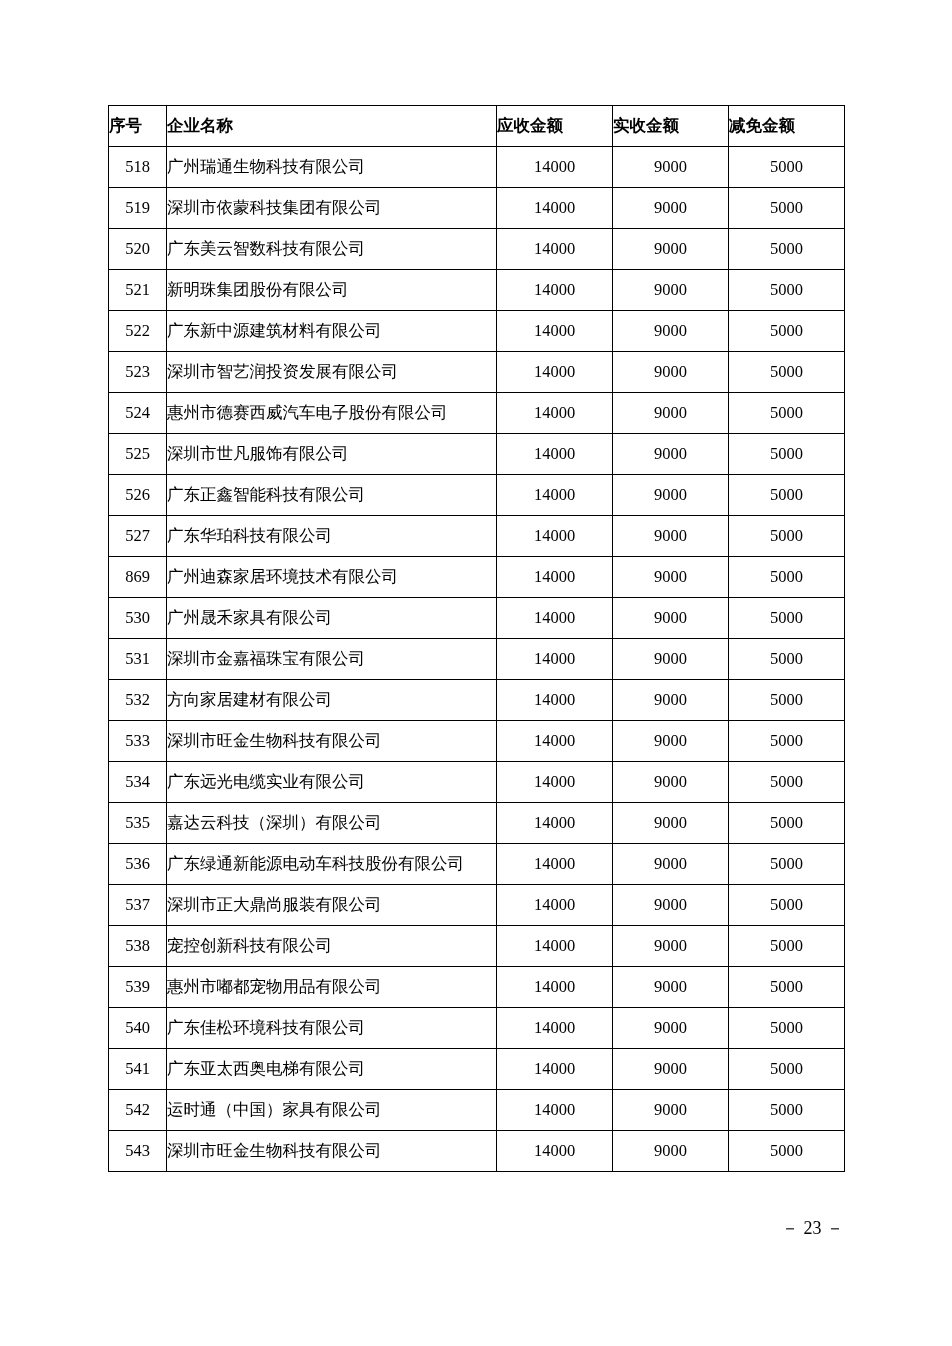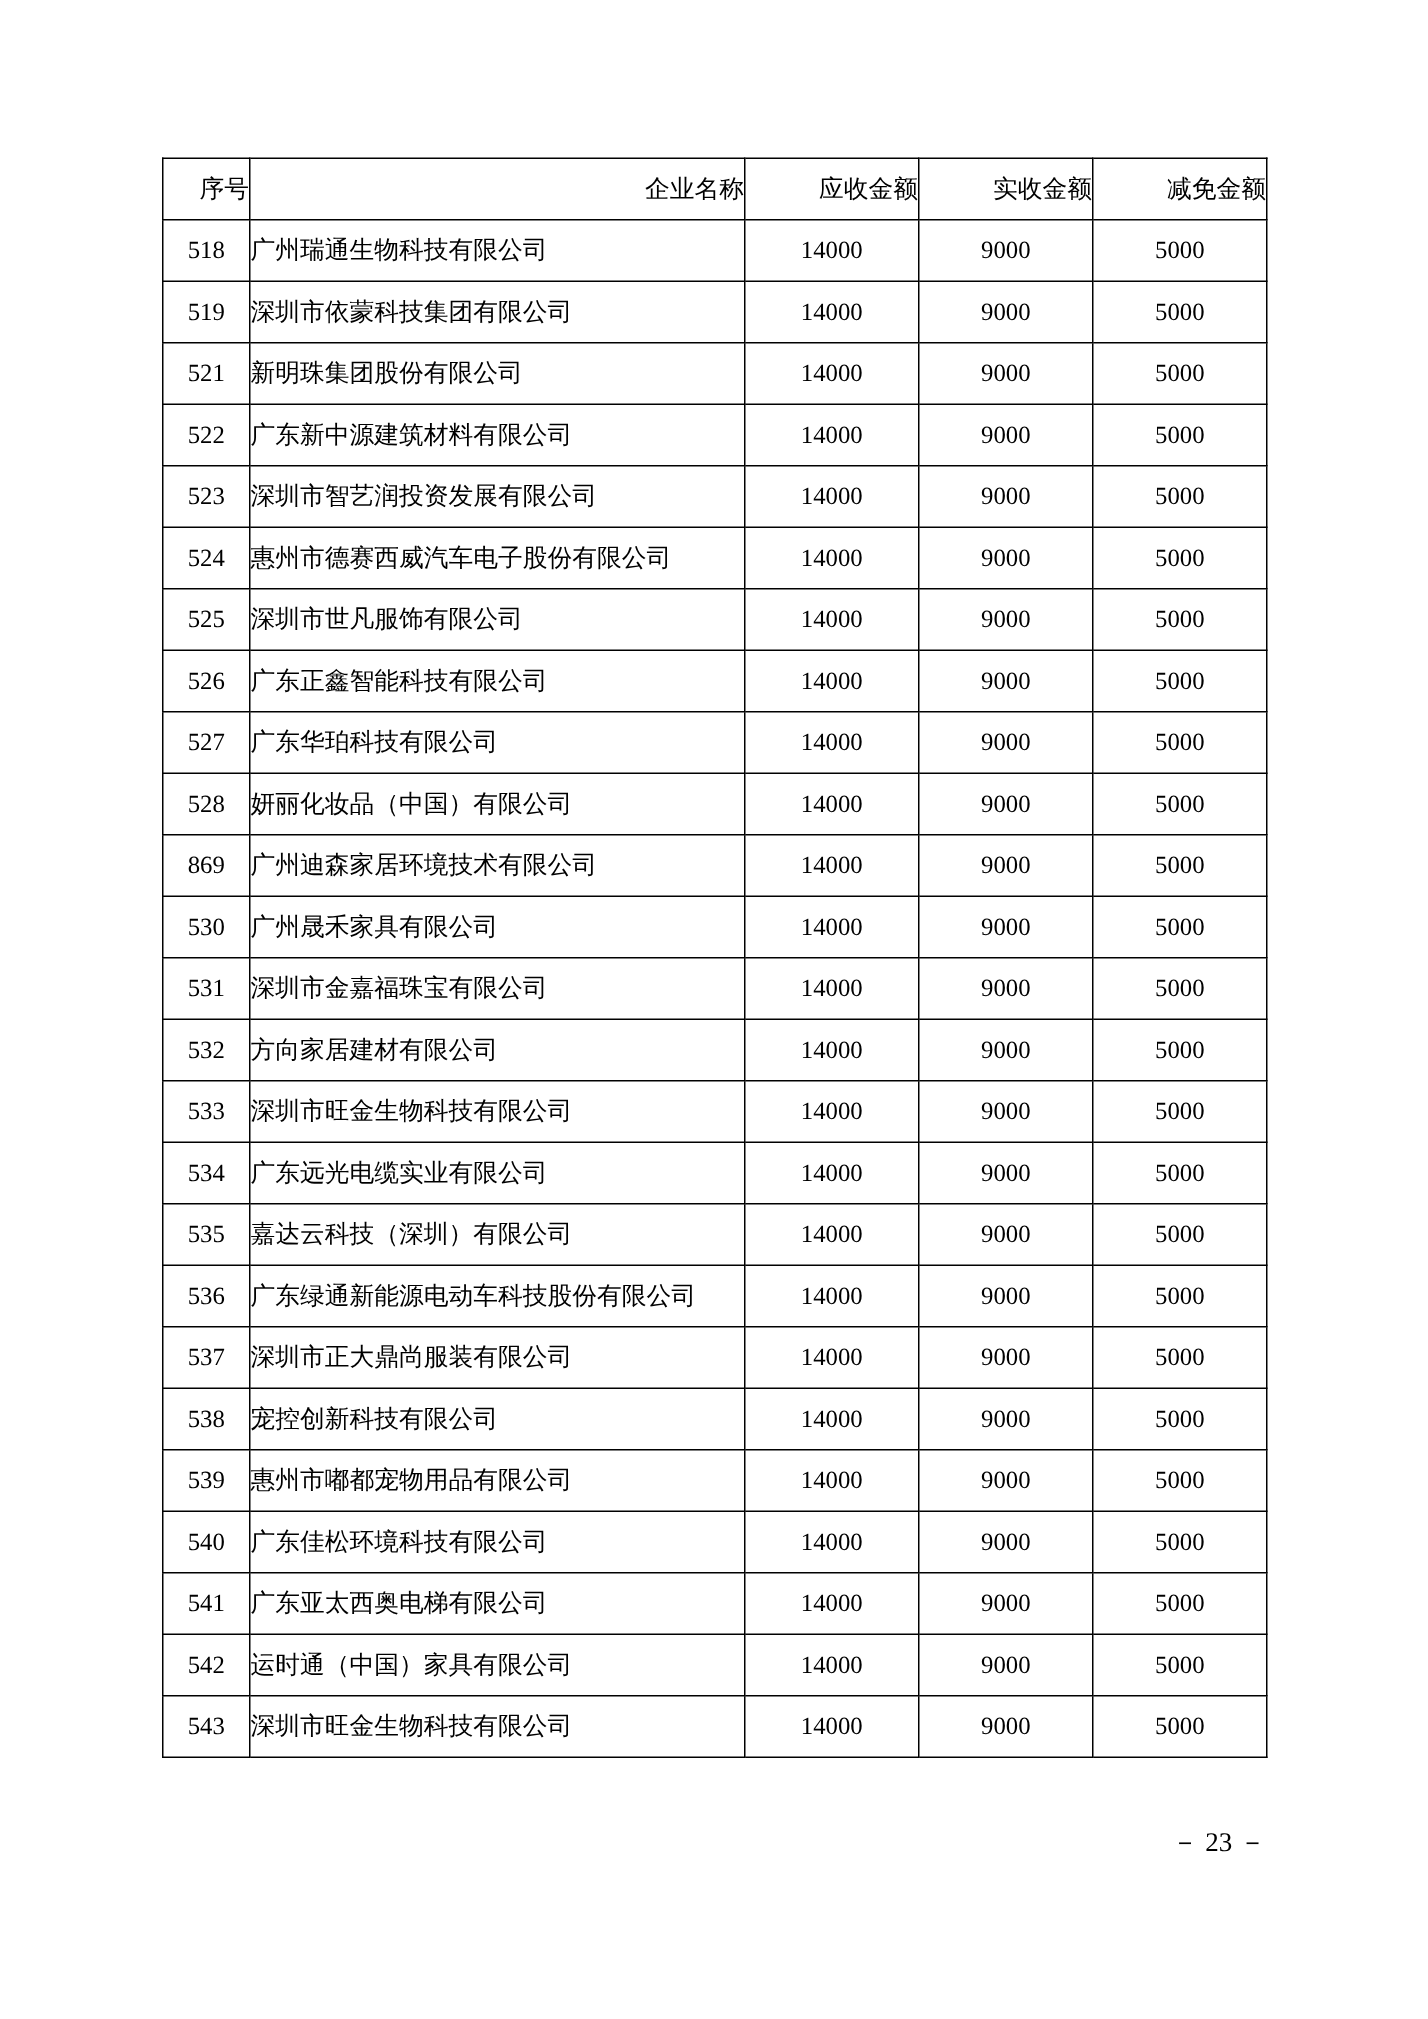--- a/index.html
+++ b/index.html
@@ -34,22 +34,22 @@
   table.data-table th,
   table.data-table td {
     border: 1px solid #000000;
     font-size: 16.5px;
     line-height: 1.2;
     padding: 0;
     height: 40px;
     vertical-align: middle;
   }
   thead th {
-    font-weight: normal;
-    text-align: right;
+    font-weight: bold;
+    text-align: left;
     height: 46px;
   }
   col.c-idx { width: 58px; }
   col.c-name { width: 330px; }
   col.c-due { width: 116px; }
   col.c-paid { width: 116px; }
   col.c-disc { width: 116px; }
 
   td.idx {
     text-align: center;
@@ -102,20 +102,27 @@
             <td class="num">5000</td>
           </tr>
           <tr>
             <td class="idx">519</td>
             <td class="name">深圳市依蒙科技集团有限公司</td>
             <td class="num">14000</td>
             <td class="num">9000</td>
             <td class="num">5000</td>
           </tr>
           <tr>
+            <td class="idx">520</td>
+            <td class="name">广东美云智数科技有限公司</td>
+            <td class="num">14000</td>
+            <td class="num">9000</td>
+            <td class="num">5000</td>
+          </tr>
+          <tr>
             <td class="idx">521</td>
             <td class="name">新明珠集团股份有限公司</td>
             <td class="num">14000</td>
             <td class="num">9000</td>
             <td class="num">5000</td>
           </tr>
           <tr>
             <td class="idx">522</td>
             <td class="name">广东新中源建筑材料有限公司</td>
             <td class="num">14000</td>
@@ -146,27 +153,20 @@
           <tr>
             <td class="idx">526</td>
             <td class="name">广东正鑫智能科技有限公司</td>
             <td class="num">14000</td>
             <td class="num">9000</td>
             <td class="num">5000</td>
           </tr>
           <tr>
             <td class="idx">527</td>
             <td class="name">广东华珀科技有限公司</td>
-            <td class="num">14000</td>
-            <td class="num">9000</td>
-            <td class="num">5000</td>
-          </tr>
-          <tr>
-            <td class="idx">528</td>
-            <td class="name">妍丽化妆品（中国）有限公司</td>
             <td class="num">14000</td>
             <td class="num">9000</td>
             <td class="num">5000</td>
           </tr>
           <tr>
             <td class="idx">869</td>
             <td class="name">广州迪森家居环境技术有限公司</td>
             <td class="num">14000</td>
             <td class="num">9000</td>
             <td class="num">5000</td>

